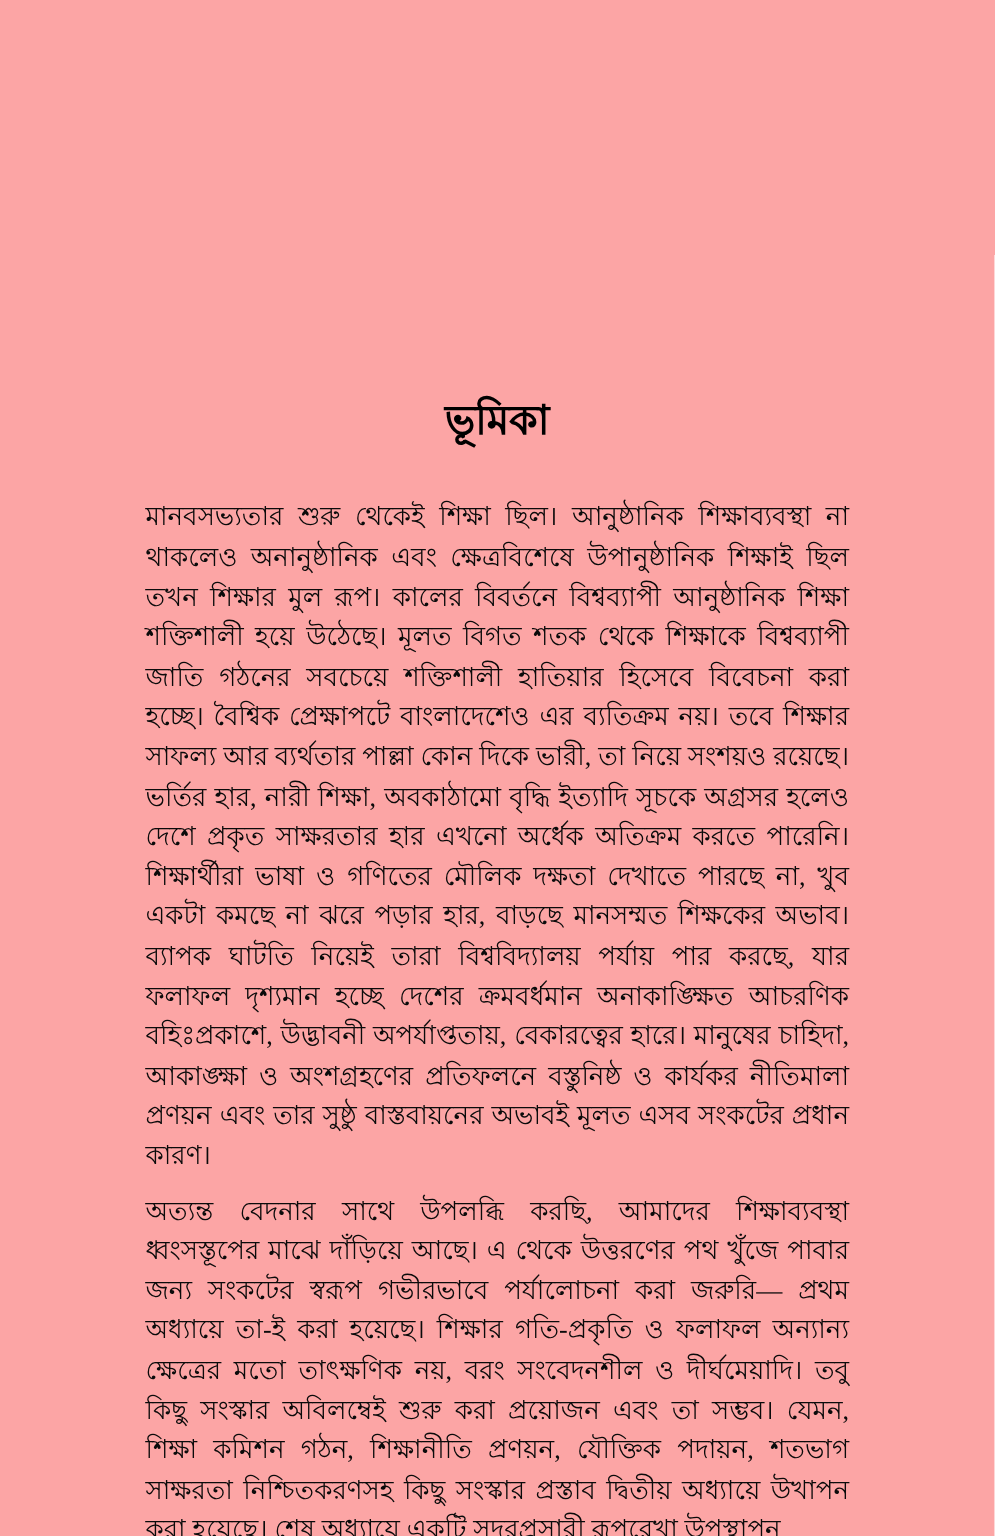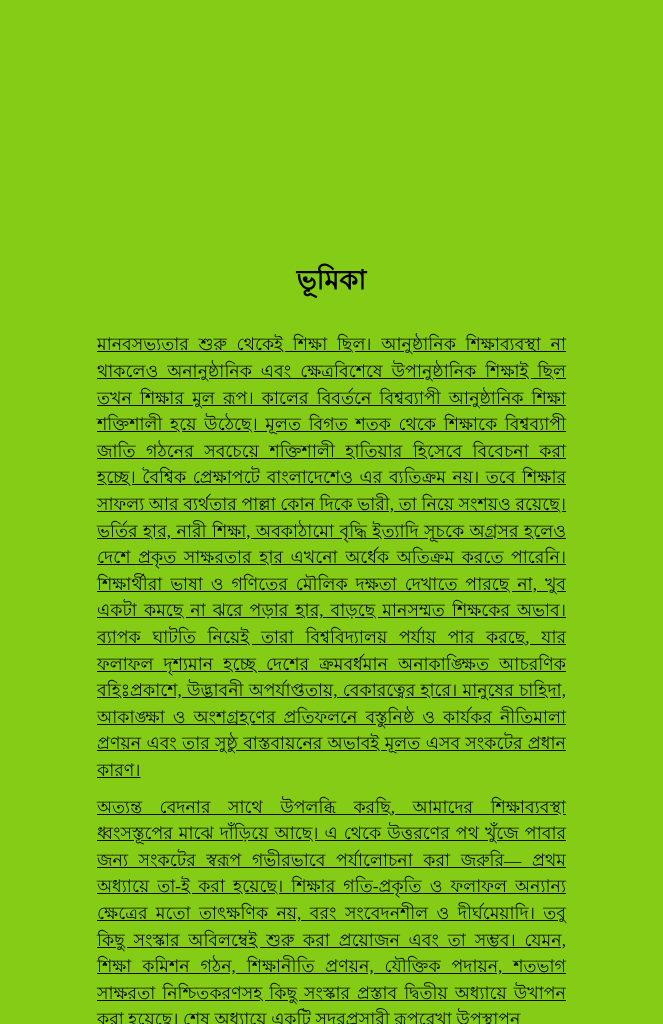--- a/index.html
+++ b/index.html
@@ -5,21 +5,21 @@
 <style>
   html, body {
     margin: 0;
     padding: 0;
     background: #ffffff;
   }
   .page {
     position: relative;
     width: 663px;
     height: 1024px;
-    background: #84cc16;
+    background: #fca5a5;
     overflow: hidden;
     box-sizing: border-box;
   }
   .content-block {
     position: absolute;
     left: 97px;
     top: 262px;
     width: 469px;
   }
   .page-title {
@@ -35,21 +35,20 @@
   .body-paragraph {
     font-family: "Liberation Serif", "DejaVu Serif", serif;
     font-size: 17.4px;
     line-height: 26.6px;
     color: #0a0a0a;
     text-align: justify;
     text-justify: inter-word;
     margin: 0 0 10px 0;
     word-spacing: 0.2px;
     hyphens: none;
-    text-decoration: underline;
   }
   .body-paragraph:last-child {
     margin-bottom: 0;
   }
 </style>
 </head>
 <body>
 
 <div class="page">
   <div class="content-block">

